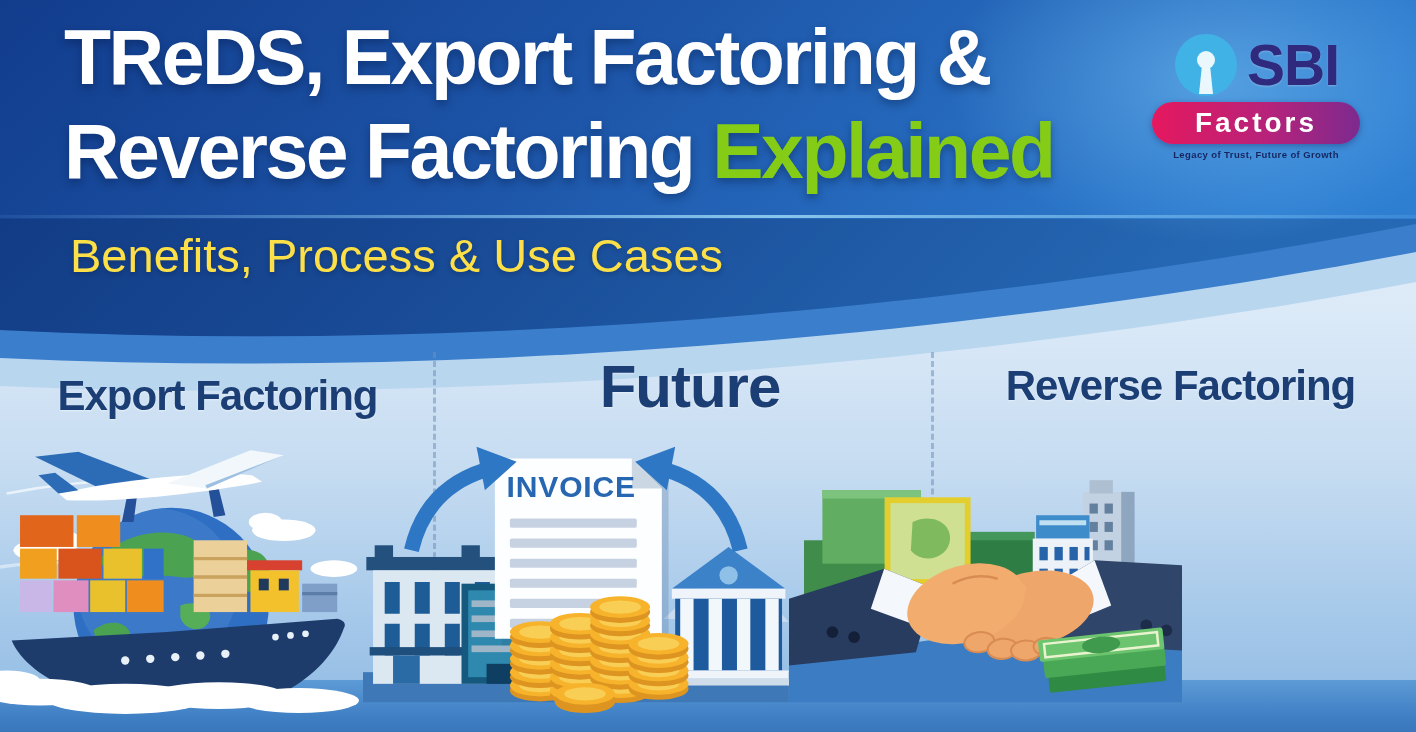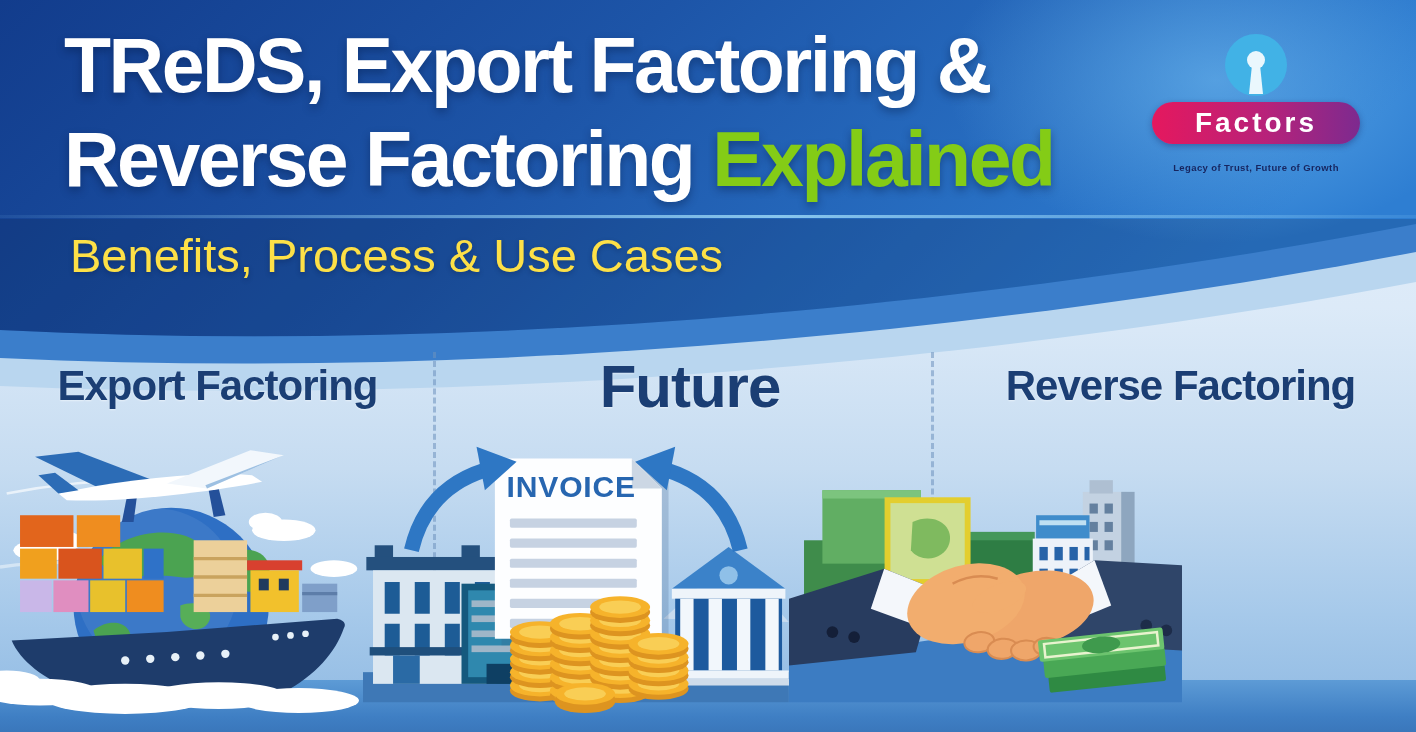--- a/index.html
+++ b/index.html
@@ -12,40 +12,40 @@
   .content-bg { position:absolute; inset:0;
     background:linear-gradient(180deg,#e9f1fa 0%, #dceaf8 42%, #c6dcf1 64%, #a6c9ea 84%, #8db8e2 100%); }
   .bottom-band { position:absolute; left:0; right:0; bottom:0; height:52px;
     background:linear-gradient(180deg,#5d9bd6 0%, #3f7fc4 70%, #3a77bb 100%); }
   
   .banner-svg { position:absolute; top:0; left:0; width:1416px; height:420px; }
   .corner-glow { position:absolute; top:-90px; right:-80px; width:560px; height:340px; border-radius:50%;
     background:radial-gradient(ellipse at center, rgba(120,195,245,.55) 0%, rgba(120,195,245,0) 68%); }
   .banner-content { position:absolute; top:0; left:0; width:1416px; height:340px; }
   .title { position:absolute; top:10px; left:64px; font-weight:800; font-size:77px; line-height:94px;
-    letter-spacing:-2.5px; color:#ffffff; text-shadow:0 4px 9px rgba(0,20,60,.38); white-space:nowrap;margin-top:8px; }
+    letter-spacing:-2.5px; color:#ffffff; text-shadow:0 4px 9px rgba(0,20,60,.38); white-space:nowrap; }
   .title .accent { color:#84cc16; }
   .gloss-line { position:absolute; top:215px; left:0; width:100%; height:3px;
     background:linear-gradient(90deg, rgba(150,215,255,.08), rgba(170,230,255,.75) 55%, rgba(150,215,255,.12)); }
   .subtitle { position:absolute; top:228px; left:70px; font-size:47px; font-weight:500;
     color:#fde047; letter-spacing:0; text-shadow:0 2px 5px rgba(0,20,60,.3); white-space:nowrap; }
   
   .logo { position:absolute; top:32px; right:56px; width:208px; text-align:center; }
   .logo-top { display:flex; align-items:center; justify-content:center; gap:8px; }
   .logo-brand { font-size:57px; font-weight:800; color:#2f2a7d; letter-spacing:-1px;
     text-shadow:0 1px 2px rgba(255,255,255,.25); }
   .logo-pill { margin-top:4px; height:42px; border-radius:21px; display:flex; align-items:center; justify-content:center;
     background:linear-gradient(90deg,#e5185e 0%, #b7227a 55%, #7d2a8f 100%);
     color:#ffffff; font-size:28px; font-weight:600; letter-spacing:3px;
     box-shadow:0 2px 6px rgba(20,20,80,.35); }
-  .logo-tagline { margin-top:18px; font-size:9.5px; font-weight:700; color:#17255f; letter-spacing:.4px; }
+  .logo-tagline { margin-top:5px; font-size:9.5px; font-weight:700; color:#17255f; letter-spacing:.4px; }
   
   .headings-row { position:absolute; top:352px; left:0; width:1416px; height:68px; display:flex; }
   .heading-cell { display:flex; align-items:center; justify-content:center; }
-  .heading-cell.c1 { width:435px; } .heading-cell.c2 { width:510px; } .heading-cell.c3 { width:471px; }
+  .heading-cell.c1 { width:435px;align-items:flex-end; } .heading-cell.c2 { width:510px; } .heading-cell.c3 { width:471px; }
   .section-heading { color:#1b3e74; font-weight:700; font-size:42px; letter-spacing:-1px;
     text-shadow:0 1px 2px rgba(255,255,255,.5); white-space:nowrap; }
   .section-heading.big { font-size:60px; font-weight:800; }
   
   .divider { position:absolute; top:352px; height:288px; width:0; border-left:3px dashed rgba(110,145,190,.55); }
   .divider.d1 { left:433px; } .divider.d2 { left:931px; }
   
   .scene-row { position:absolute; top:416px; left:0; width:1182px; height:312px; display:flex; }
   .scene-svg { display:block; height:312px; }
 </style>
@@ -85,20 +85,21 @@
     <div class="gloss-line"></div>
     <div class="subtitle">Benefits, Process &amp; Use Cases</div>
 
     <div class="logo">
       <div class="logo-top">
         <svg width="66" height="66" viewBox="0 0 66 66">
           <circle cx="33" cy="33" r="31" fill="#41b2e6"></circle>
           <circle cx="33" cy="28" r="9" fill="#eaf7fd"></circle>
           <path d="M29,33 h8 L40,62 h-14 Z" fill="#eaf7fd"></path>
         </svg>
+        <span class="logo-brand">SBI</span>
       </div>
       <div class="logo-pill">Factors</div>
       <div class="logo-tagline">Legacy of Trust, Future of Growth</div>
     </div>
   </div>
 
   <div class="divider d1"></div>
   <div class="divider d2"></div>
 
   <div class="headings-row">

